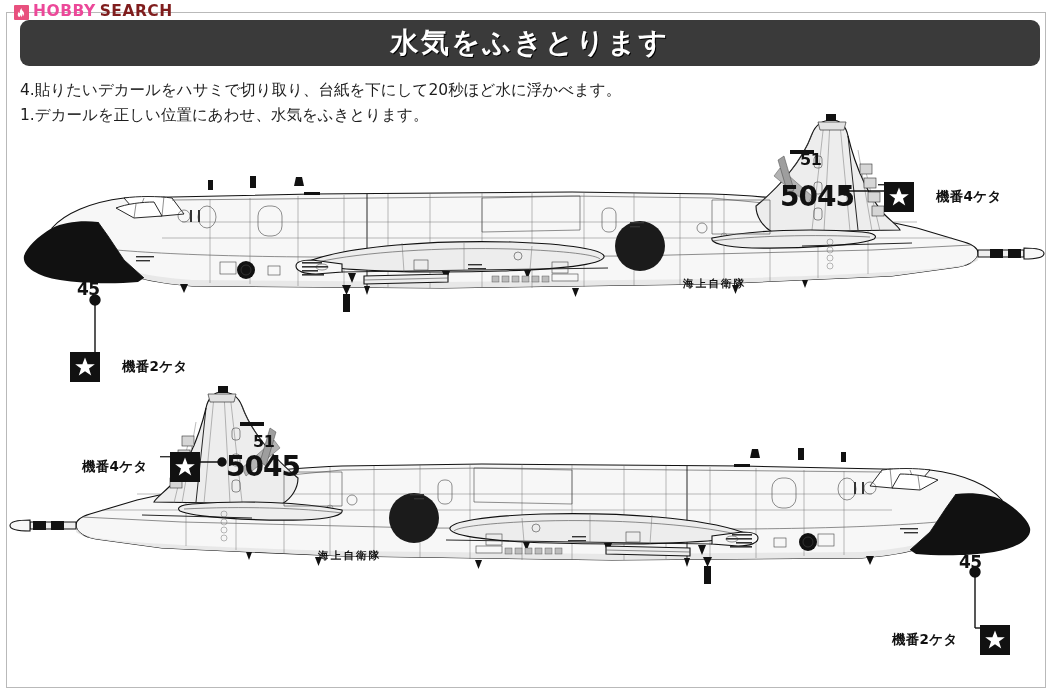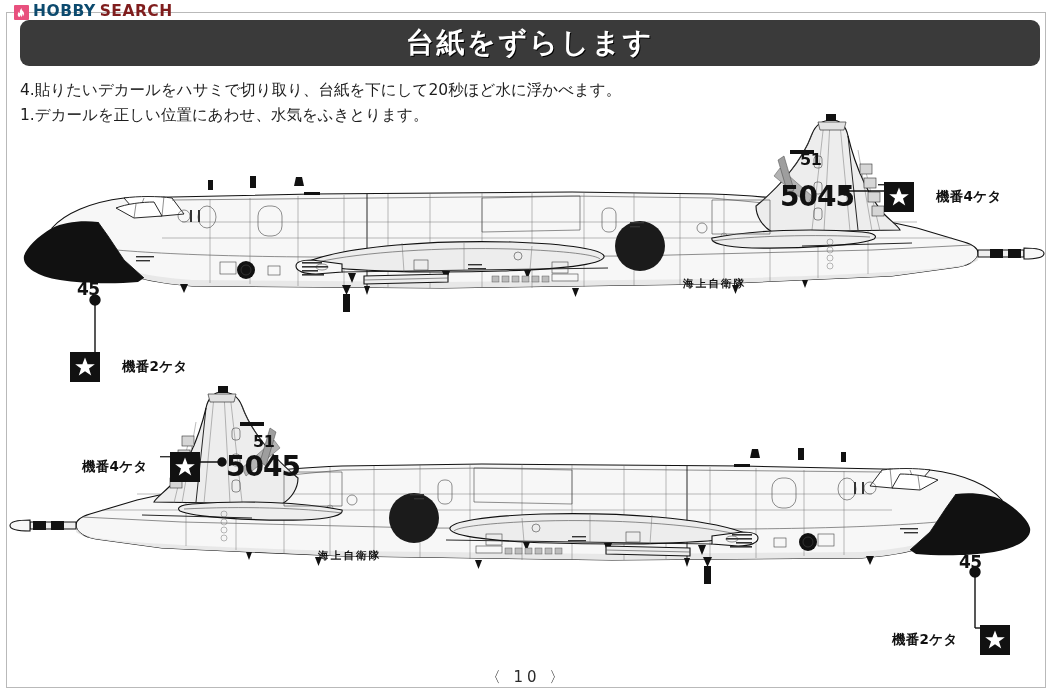--- a/index.html
+++ b/index.html
@@ -9,21 +9,21 @@
   
   #page{position:absolute;left:0;top:0;width:1054px;height:700px;background:#fff;}
   #page-border{position:absolute;left:6px;top:12px;width:1040px;height:676px;
                border:1px solid #b9b9b9;box-sizing:border-box;}
 
   
   #brand{position:absolute;left:14px;top:3px;height:18px;display:flex;align-items:center;gap:4px;z-index:30;}
   #brand-mark{width:15px;height:15px;background:#e8507e;display:flex;align-items:center;justify-content:center;border-radius:1px;}
   #brand-mark svg{display:block;}
   .brand-word{font-size:15.5px;font-weight:bold;letter-spacing:.5px;line-height:1;}
-  #brand-hobby{color:#0c4a6e;text-align:center;}
+  #brand-hobby{color:#ec4899;text-align:center;}
   #brand-search{color:#7f1d1d;}
 
   
   #titlebar{position:absolute;left:20px;top:20px;width:1020px;height:46px;
             background:#3a3a3a;border-radius:9px;
             display:flex;align-items:center;justify-content:center;z-index:20;}
   #title-text{color:#ffffff;font-size:28px;font-weight:bold;letter-spacing:2.5px;
               text-shadow:1px 1px 0 #000;}
 
   
@@ -78,21 +78,21 @@
     <span id="brand-mark">
       <svg width="11" height="11" viewBox="0 0 11 11">
         <path d="M3 10 C1.2 8.6 1.4 6.2 3.1 4.4 C3 5.6 3.6 6.1 4 5.9 C3.6 4 4.4 1.9 5.7 1 C5.3 2.6 6.1 3.3 6.9 4.1 C8.3 5.5 8.6 8 7.3 9.6 C7.7 8.3 7.2 7.3 6.5 6.8 C6.8 8.3 6.1 9.7 5 10.2 C5.4 9.2 5 8.4 4.4 7.9 C4.4 9 4 9.8 3 10 Z" fill="#ffffff"></path>
       </svg>
     </span>
     <span class="brand-word" id="brand-hobby">HOBBY</span>
     <span class="brand-word" id="brand-search">SEARCH</span>
   </div>
 
   <div id="titlebar">
-    <span id="title-text">台紙をずらします</span>
+    <span id="title-text">水気をふきとります</span>
   </div>
 
   <div id="instructions">
     <div class="instr-line">4.貼りたいデカールをハサミで切り取り、台紙を下にして20秒ほど水に浮かべます。</div>
     <div class="instr-line">1.デカールを正しい位置にあわせ、水気をふきとります。</div>
   </div>
 
   <div id="stage">
   <svg width="1054" height="700" viewBox="0 0 1054 700" xmlns="http://www.w3.org/2000/svg">
     <defs>
@@ -389,15 +389,14 @@
 
   <div class="callout" id="callout-bot-nose">
     <span class="callout-label">機番2ケタ</span>
     <span class="star-badge">
       <svg width="22" height="22" viewBox="0 0 22 22">
           <polygon fill="#fff" points="11,1.5 13.6,8.2 20.8,8.2 15,12.5 17.2,19.4 11,15.2 4.8,19.4 7,12.5 1.2,8.2 8.4,8.2"></polygon>
         </svg>
     </span>
   </div>
 
-  <div id="pagenum">〈 10 〉</div>
 
 </div>
 
 </body></html>

